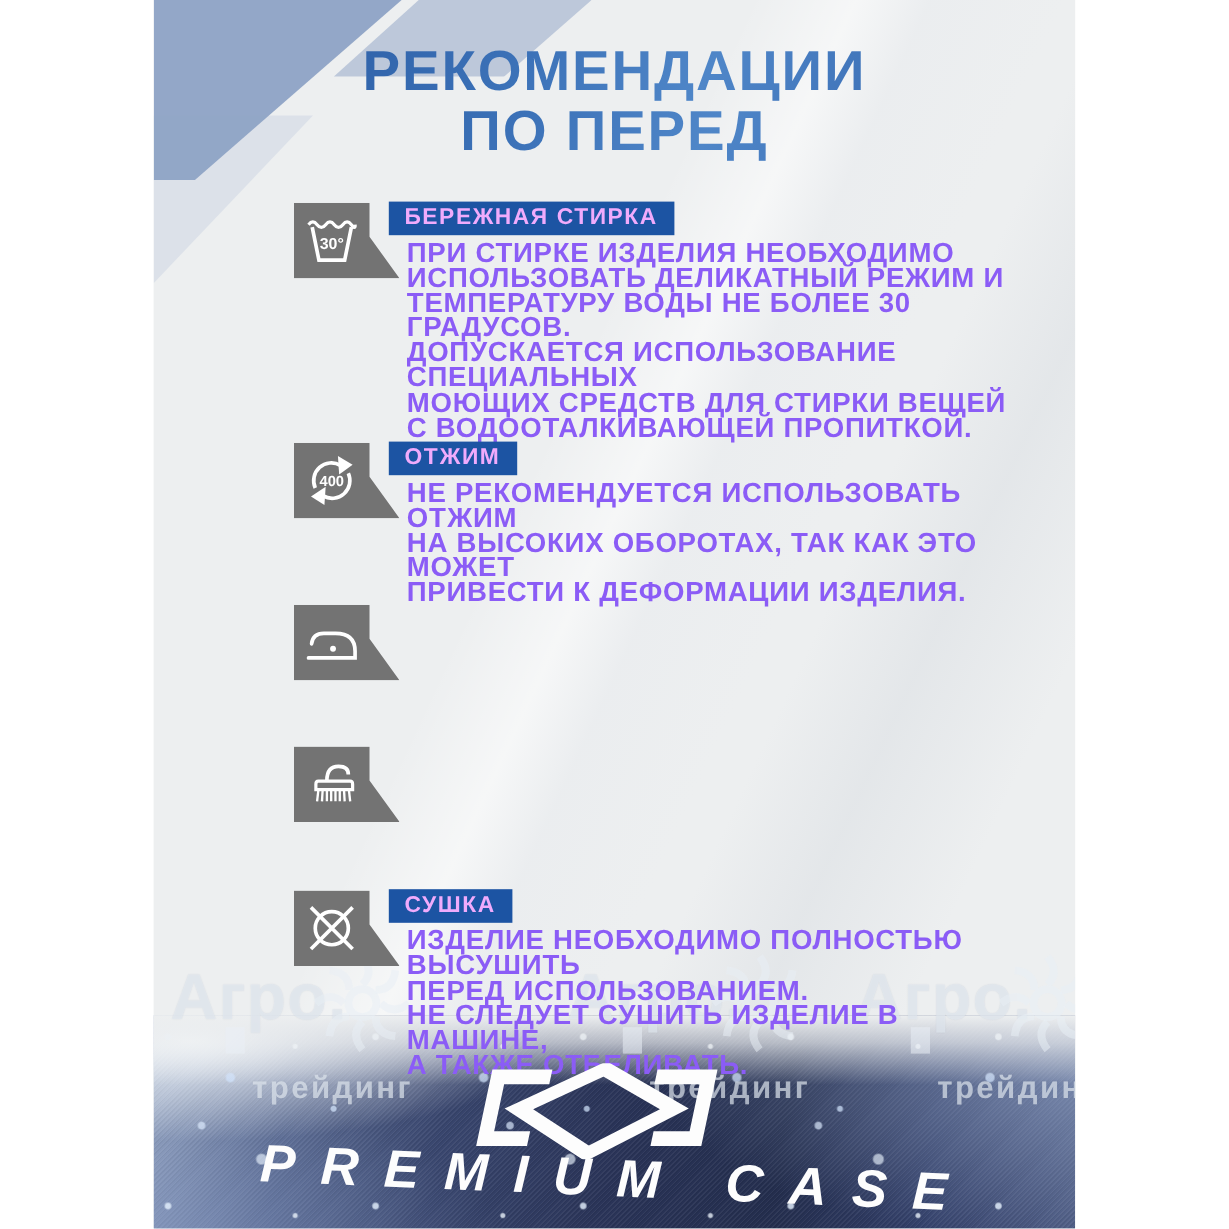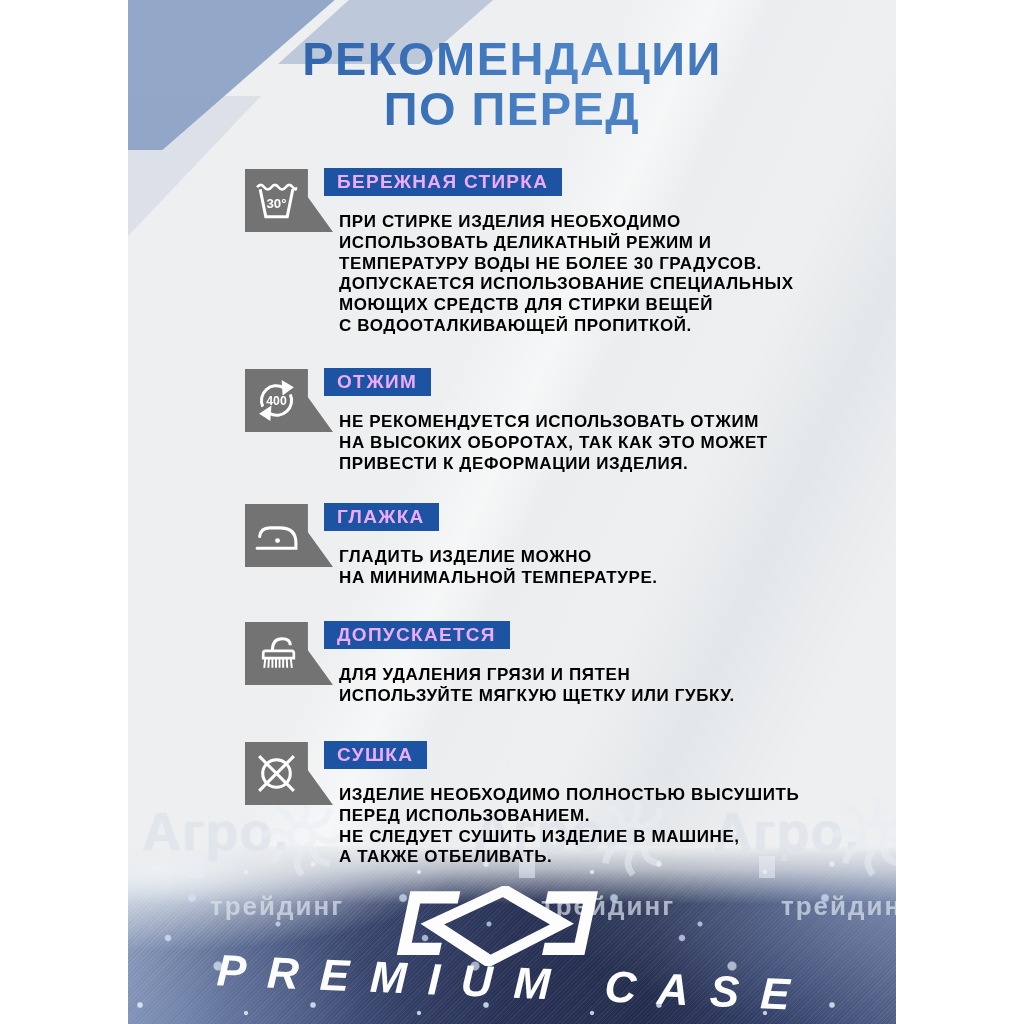--- a/index.html
+++ b/index.html
@@ -27,21 +27,21 @@
     -webkit-background-clip:text;background-clip:text;color:transparent;}
 
   
   .section{position:absolute;left:117px;width:620px;z-index:3;}
   .icon-tile{position:absolute;left:0;top:1px;width:88px;height:63px;background:#737373;
     clip-path:polygon(0 0,71.5% 0,71.5% 45%,100% 100%,0 100%);}
   .icon-tile svg{position:absolute;left:7px;top:7px;}
   .sec-content{margin-left:79px;}
   .sec-banner{display:inline-block;background:#1c54a3;color:#f0abfc;font-weight:bold;
     font-size:19px;line-height:19px;letter-spacing:1.3px;padding:4px 14px 5px 13px;}
-  .sec-body{margin:16px 0 0 15px;font-size:17px;font-weight:bold;color:#000000;
+  .sec-body{margin:4px 0 0 15px;font-size:23px;font-weight:bold;color:#8b5cf6;
     line-height:20.8px;letter-spacing:.6px;white-space:pre-line;}
   .s1{top:168px}.s2{top:368px}.s3{top:503px}.s4{top:621px}.s5{top:741px}
 
   
   .wm{position:absolute;top:800px;width:250px;height:100px;z-index:2;
     color:rgba(233,239,245,.62);text-shadow:0 0 1px rgba(130,145,165,.25);}
   .wm-name{position:absolute;left:0;top:0;font-size:54px;font-weight:bold;letter-spacing:1px;}
   .wm-gear{position:absolute;left:116px;top:-8px;width:88px;height:88px;opacity:.85;}
   .wm-blockmark{position:absolute;left:46px;top:56px;width:16px;height:22px;background:rgba(233,239,245,.55);}
   .wm-sub{position:absolute;left:68px;top:55px;font-size:26px;font-weight:bold;letter-spacing:2px;margin-top:36px;}
@@ -186,49 +186,39 @@
       </div>
     </div>
 
     <div class="section s3">
       <div class="icon-tile">
         <svg width="49" height="49" viewBox="0 0 48 48">
           <path d="M5 36.5 H43 V31 Q43 16.5 27 16.5 H17.5 Q8.5 16.5 7.5 25" fill="none" stroke="#fff" stroke-width="3" stroke-linecap="round"></path>
           <circle cx="25" cy="29" r="2.4" fill="#fff"></circle>
         </svg>
       </div>
-      <div class="sec-content">
-        <div class="sec-banner">ГЛАЖКА</div>
-        <div class="sec-body">ГЛАДИТЬ ИЗДЕЛИЕ МОЖНО
-НА МИНИМАЛЬНОЙ ТЕМПЕРАТУРЕ.</div>
-      </div>
     </div>
 
     <div class="section s4">
       <div class="icon-tile">
         <svg width="49" height="49" viewBox="0 0 48 48">
           <path d="M20 21 Q20 9.5 29.5 9.5 Q37.5 9.5 37.5 16" fill="none" stroke="#fff" stroke-width="3"></path>
           <path d="M13 21.5 H39 Q41 21.5 41 24 V28.5 H11 V24 Q11 21.5 13 21.5 Z" fill="none" stroke="#fff" stroke-width="2.6"></path>
           <g stroke="#fff" stroke-width="1.9">
             <line x1="13" y1="29" x2="12" y2="38"></line>
               <line x1="16.5" y1="29" x2="16" y2="38"></line>
             <line x1="20" y1="29" x2="20" y2="38"></line>
               <line x1="23.5" y1="29" x2="23.5" y2="38"></line>
             <line x1="27" y1="29" x2="27" y2="38"></line>
               <line x1="30.5" y1="29" x2="30.5" y2="38"></line>
             <line x1="34" y1="29" x2="34.5" y2="38"></line>
               <line x1="38" y1="29" x2="39" y2="38"></line>
           </g>
         </svg>
       </div>
-      <div class="sec-content">
-        <div class="sec-banner">ДОПУСКАЕТСЯ</div>
-        <div class="sec-body">ДЛЯ УДАЛЕНИЯ ГРЯЗИ И ПЯТЕН
-ИСПОЛЬЗУЙТЕ МЯГКУЮ ЩЕТКУ ИЛИ ГУБКУ.</div>
-      </div>
     </div>
 
     <div class="section s5">
       <div class="icon-tile">
         <svg width="49" height="49" viewBox="0 0 48 48">
           <circle cx="24" cy="24" r="13.5" fill="none" stroke="#fff" stroke-width="3"></circle>
           <line x1="7" y1="7" x2="41" y2="41" stroke="#fff" stroke-width="3"></line>
           <line x1="41" y1="7" x2="7" y2="41" stroke="#fff" stroke-width="3"></line>
         </svg>
       </div>

